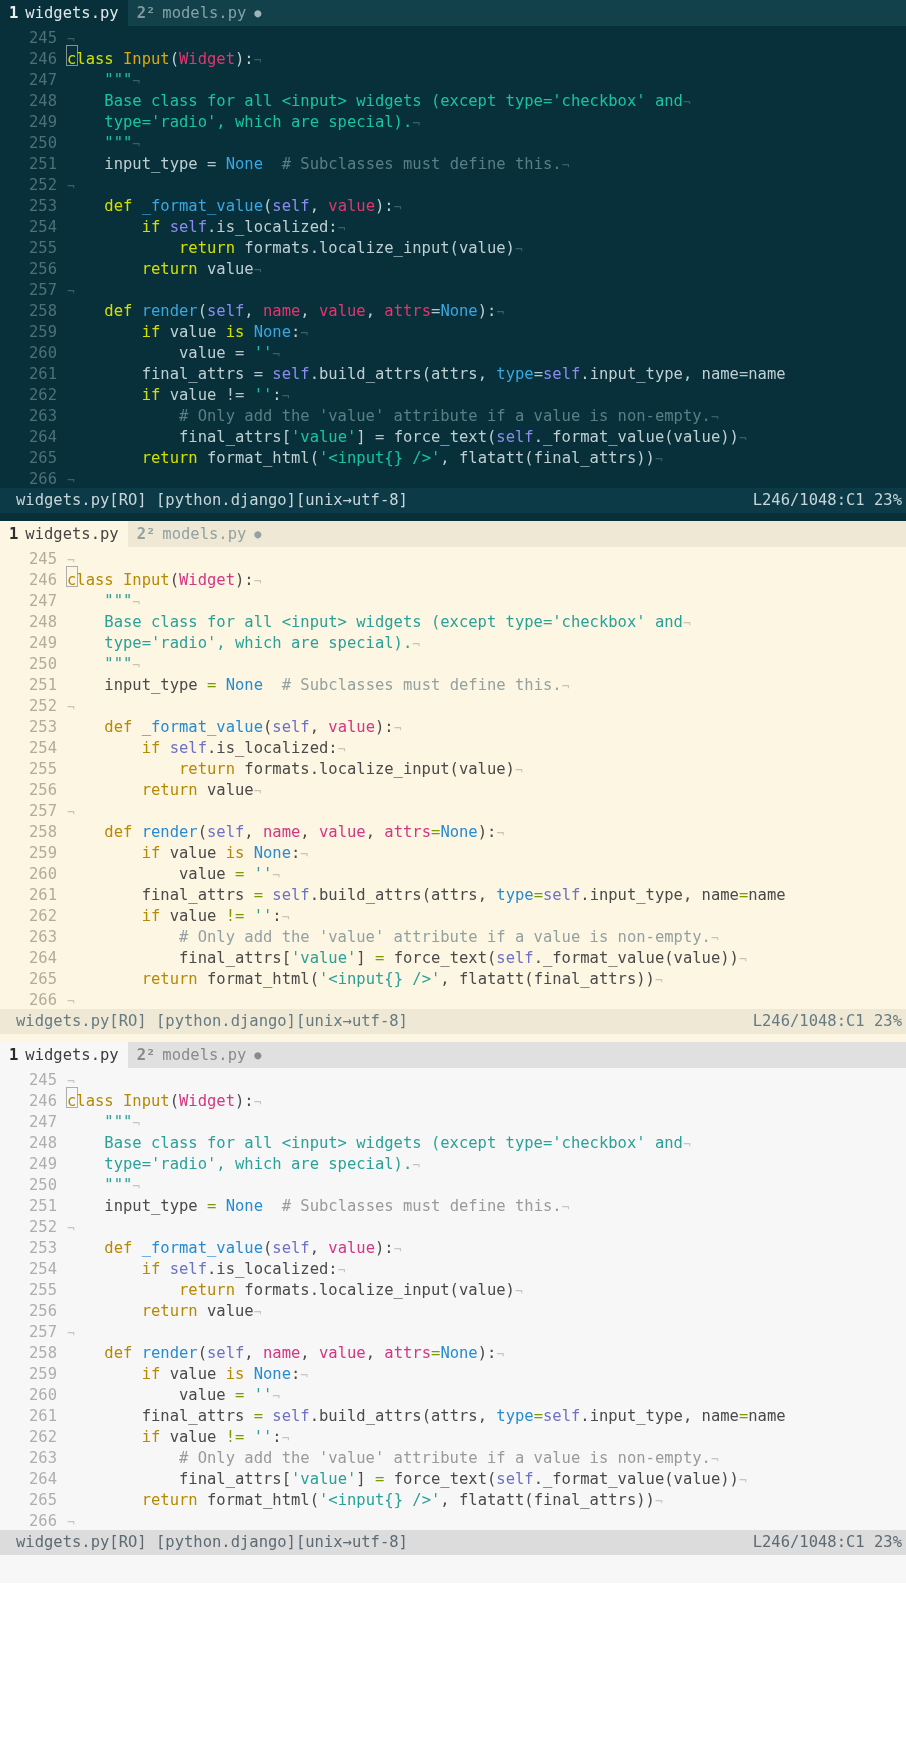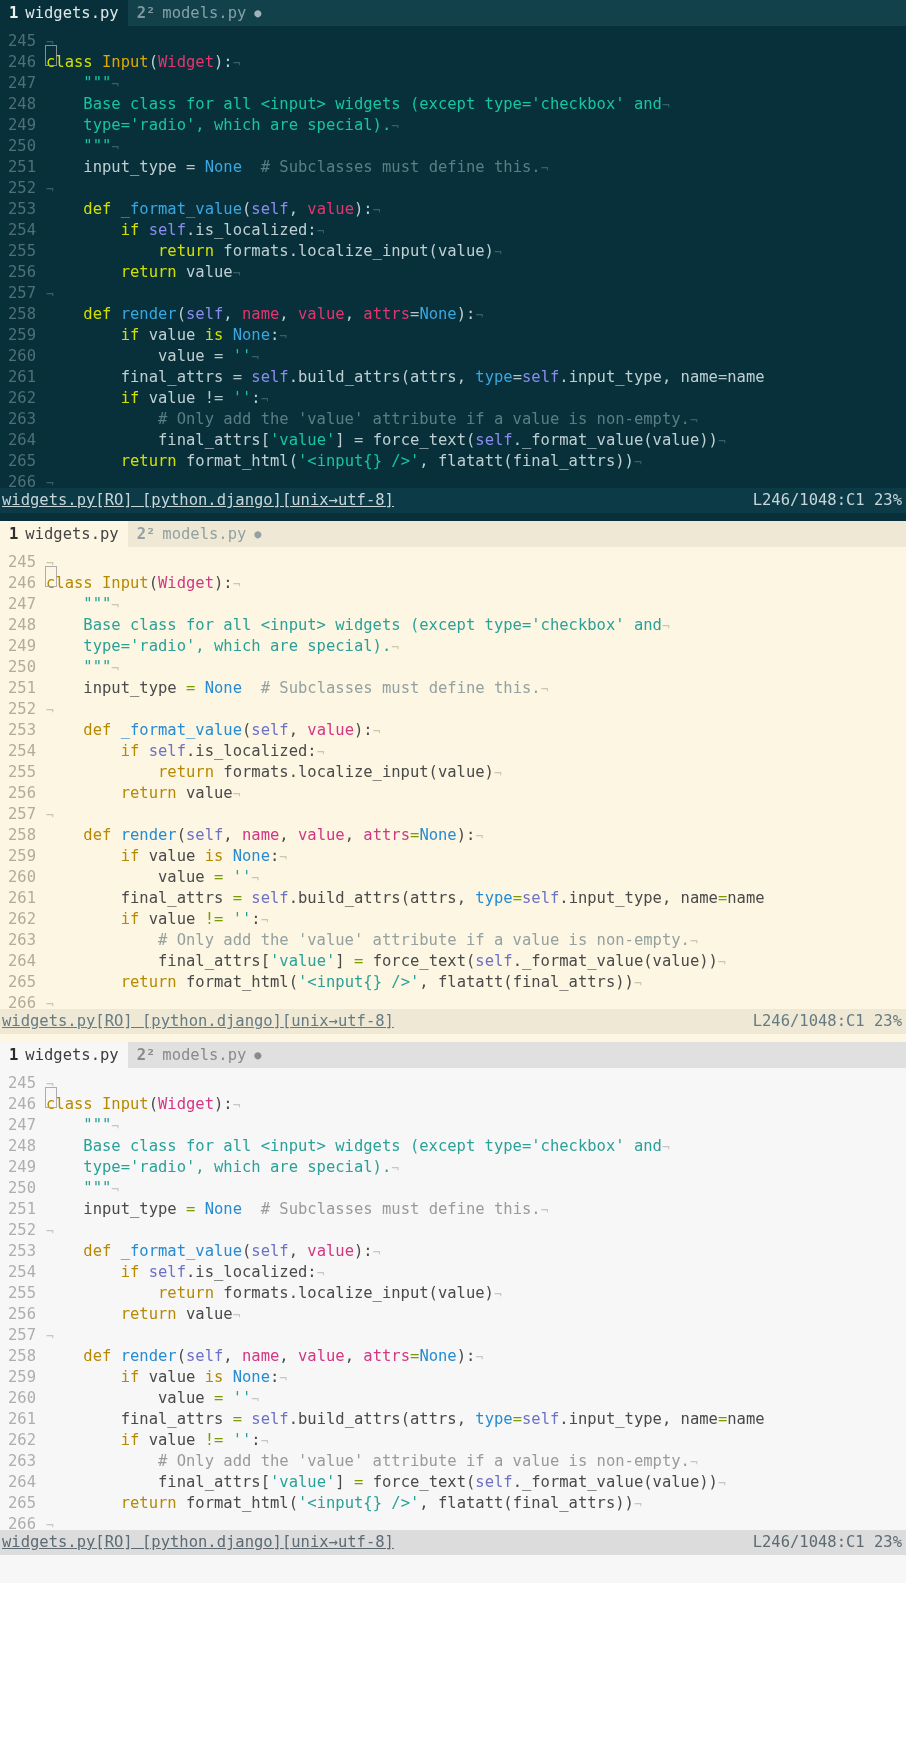--- a/index.html
+++ b/index.html
@@ -28,23 +28,24 @@
     height: 26px;
     display: flex;
     align-items: center;
     white-space: pre;
   }
   .tab .tnum { margin-right: 7px; font-weight: bold; }
   .tab .tdot { margin-left: 8px; font-size: 12px; }
   .tabfill { flex: 1 1 auto; height: 26px; }
   .code {
     font-size: 15.5px;
-    line-height: 30px;
+    line-height: 25px;
     white-space: pre;
     overflow: hidden;
+    padding-left: 21px;
   }
   .crow { height: 21px; white-space: pre; display: block; }
   .ln {
     display: inline-block;
     width: 46px;
     text-align: right;
     padding-right: 10px;
     white-space: pre;
   }
   .eol { font-size: 13px; }
@@ -62,21 +63,21 @@
   }
   .statusline {
     height: 25px;
     line-height: 25px;
     font-size: 15.5px;
     display: flex;
     align-items: center;
     white-space: pre;
     overflow: hidden;
   }
-  .st-left { padding-left: 2px; white-space: pre; text-decoration: underline; }
+  .st-left { padding-left: 16px; white-space: pre; }
   .st-spacer { flex: 1 1 auto; }
   .st-right { padding-right: 4px; white-space: pre; }
   .filler { width: 906px; }
 
   
   .t-dark { background: #07303a; }
   .t-dark .tabline { background: #07303a; }
   .t-dark .tab-active { background: #07303a; color: #dfe8ea; }
   .t-dark .tab-active .tnum { color: #e8f0f2; font-weight: bold; }
   .t-dark .tab-inactive { background: #12414c; color: #85a0a6; }

